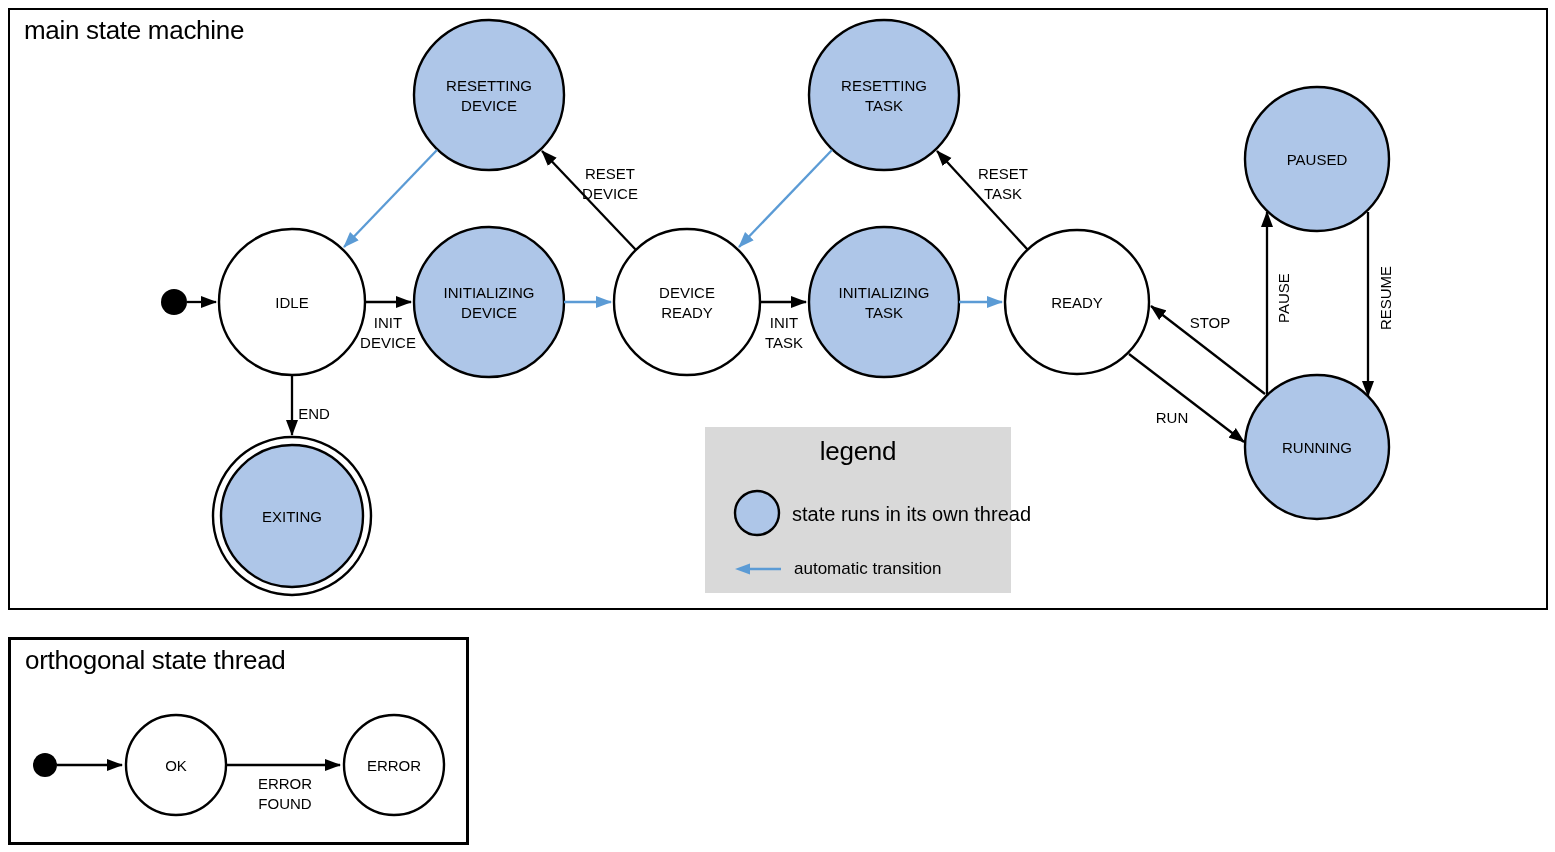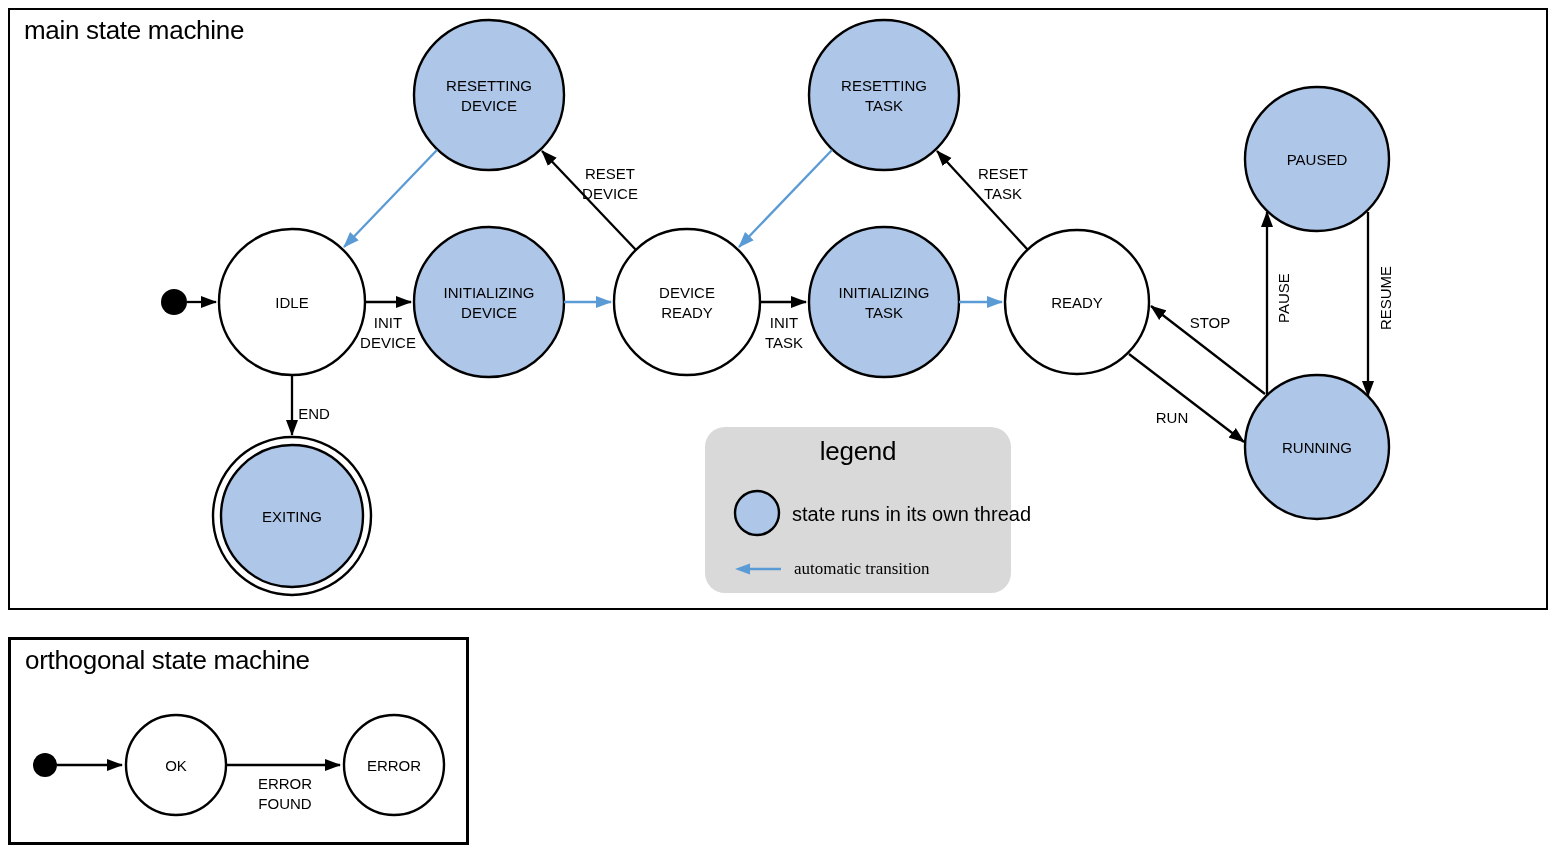--- a/index.html
+++ b/index.html
@@ -43,21 +43,20 @@
   .machine-svg {
     position: absolute;
     left: 0; top: 0;
   }
   .legend {
     position: absolute;
     left: 695px; top: 417px;
     width: 306px; height: 166px;
     background: var(--legend-bg, #d9d9d9);
     z-index: 3;
-    border-radius: 20px;
   }
   .legend-title {
     position: absolute;
     left: 0; right: 0; top: 9px;
     text-align: center;
     font-size: 26px;
     letter-spacing: -0.3px;
     color: #000;
   }
   .legend-icon-circle {
@@ -74,21 +73,20 @@
     font-size: 20px;
     color: #000;
     white-space: nowrap;
   }
   .legend-label-2 {
     position: absolute;
     left: 89px; top: 132px;
     font-size: 17px;
     color: #000;
     white-space: nowrap;
-    font-family: Liberation Serif, serif;
   }
 </style>
 </head>
 <body>
 
 <div class="canvas">
 
   <div class="machine-box main">
     <div class="panel-title">main state machine</div>
     <svg id="svg-main" class="machine-svg" width="1536" height="598" viewBox="0 0 1536 598">
@@ -157,21 +155,21 @@
 
       <svg class="legend-icon-arrow" width="50" height="16">
         <line x1="48" y1="8" x2="14" y2="8" stroke="var(--auto-color, #5b9bd5)" stroke-width="2.6"></line>
         <path d="M2,8 L17,2.5 L17,13.5 Z" fill="var(--auto-color, #5b9bd5)"></path>
       </svg>
       <span class="legend-label-2">automatic transition</span>
     </div>
   </div>
 
   <div class="machine-box ortho">
-    <div class="panel-title">orthogonal state machine</div>
+    <div class="panel-title">orthogonal state thread</div>
     <svg id="svg-ortho" class="machine-svg" width="455" height="205" viewBox="0 0 455 205">
         <defs>
           <marker id="svg-ortho-mk-black" markerUnits="userSpaceOnUse" markerWidth="17" markerHeight="13" refX="15" refY="6.5" orient="auto">
             <path d="M0,0.5 L16,6.5 L0,12.5 Z" fill="#000000"></path>
           </marker>
           <marker id="svg-ortho-mk-auto" markerUnits="userSpaceOnUse" markerWidth="17" markerHeight="13" refX="15" refY="6.5" orient="auto">
             <path d="M0,0.5 L16,6.5 L0,12.5 Z" fill="#5b9bd5"></path>
           </marker>
         </defs>
         <circle cx="34" cy="125" r="12" fill="#000000"></circle>

